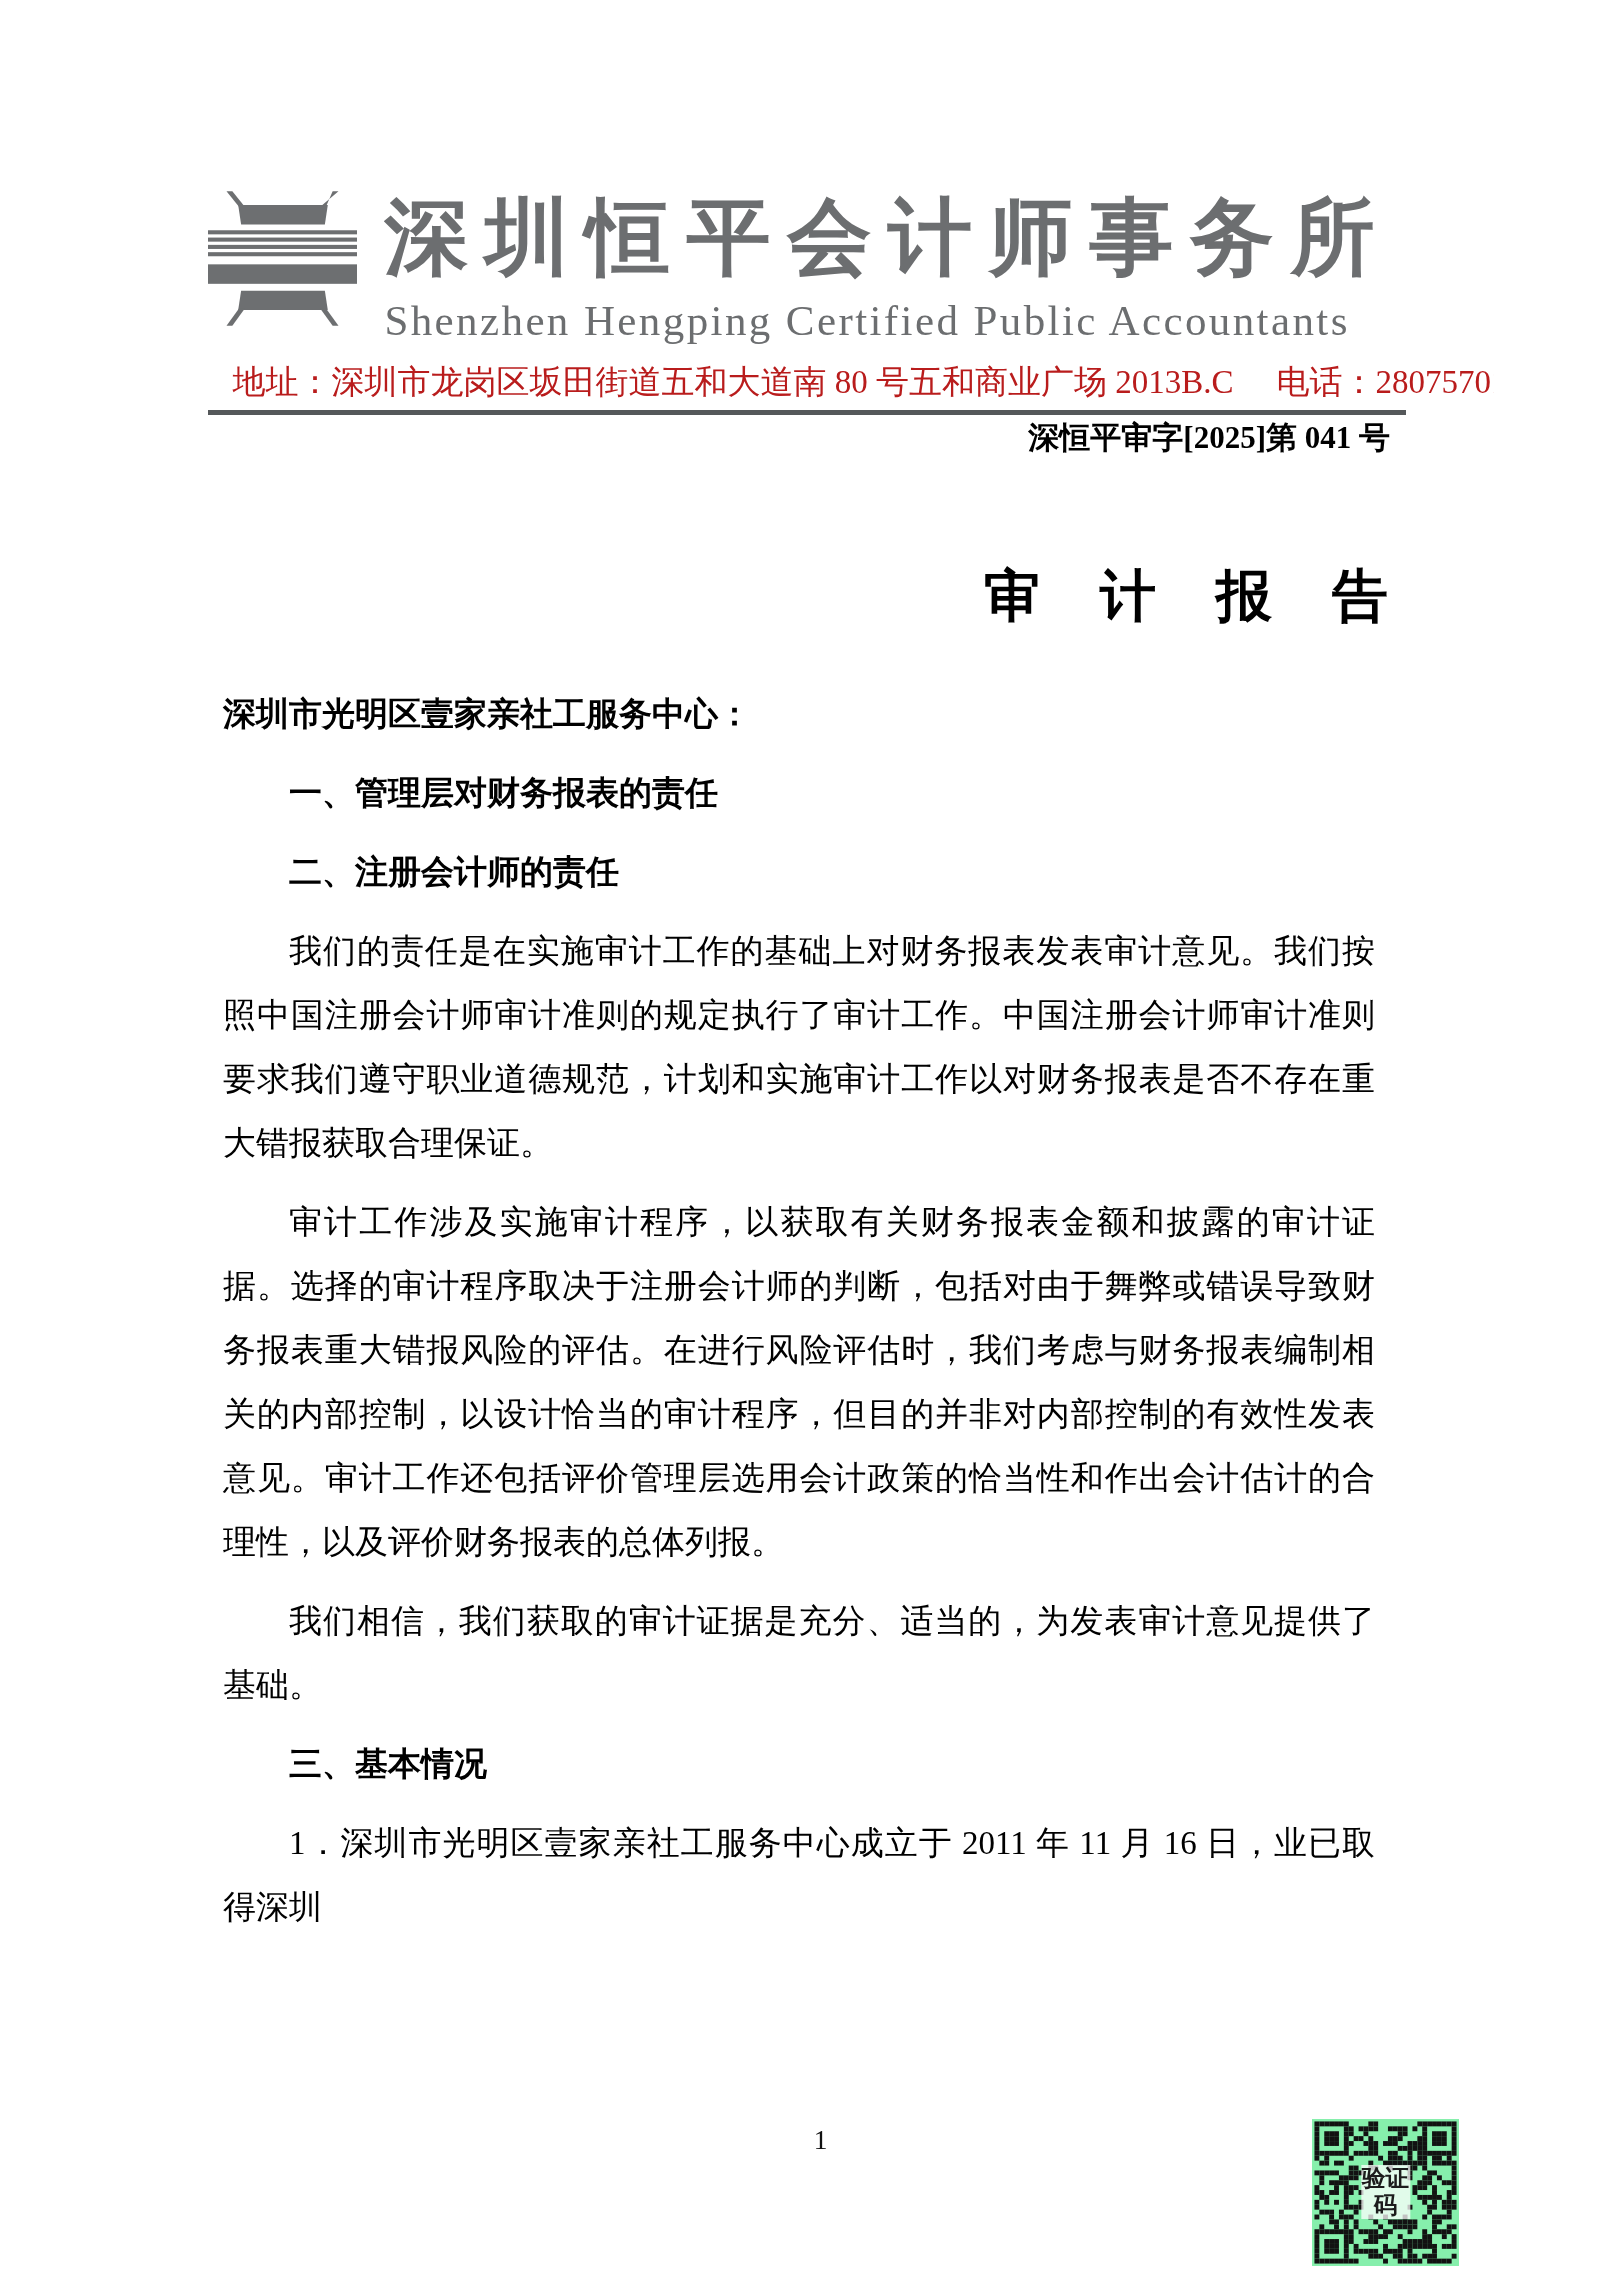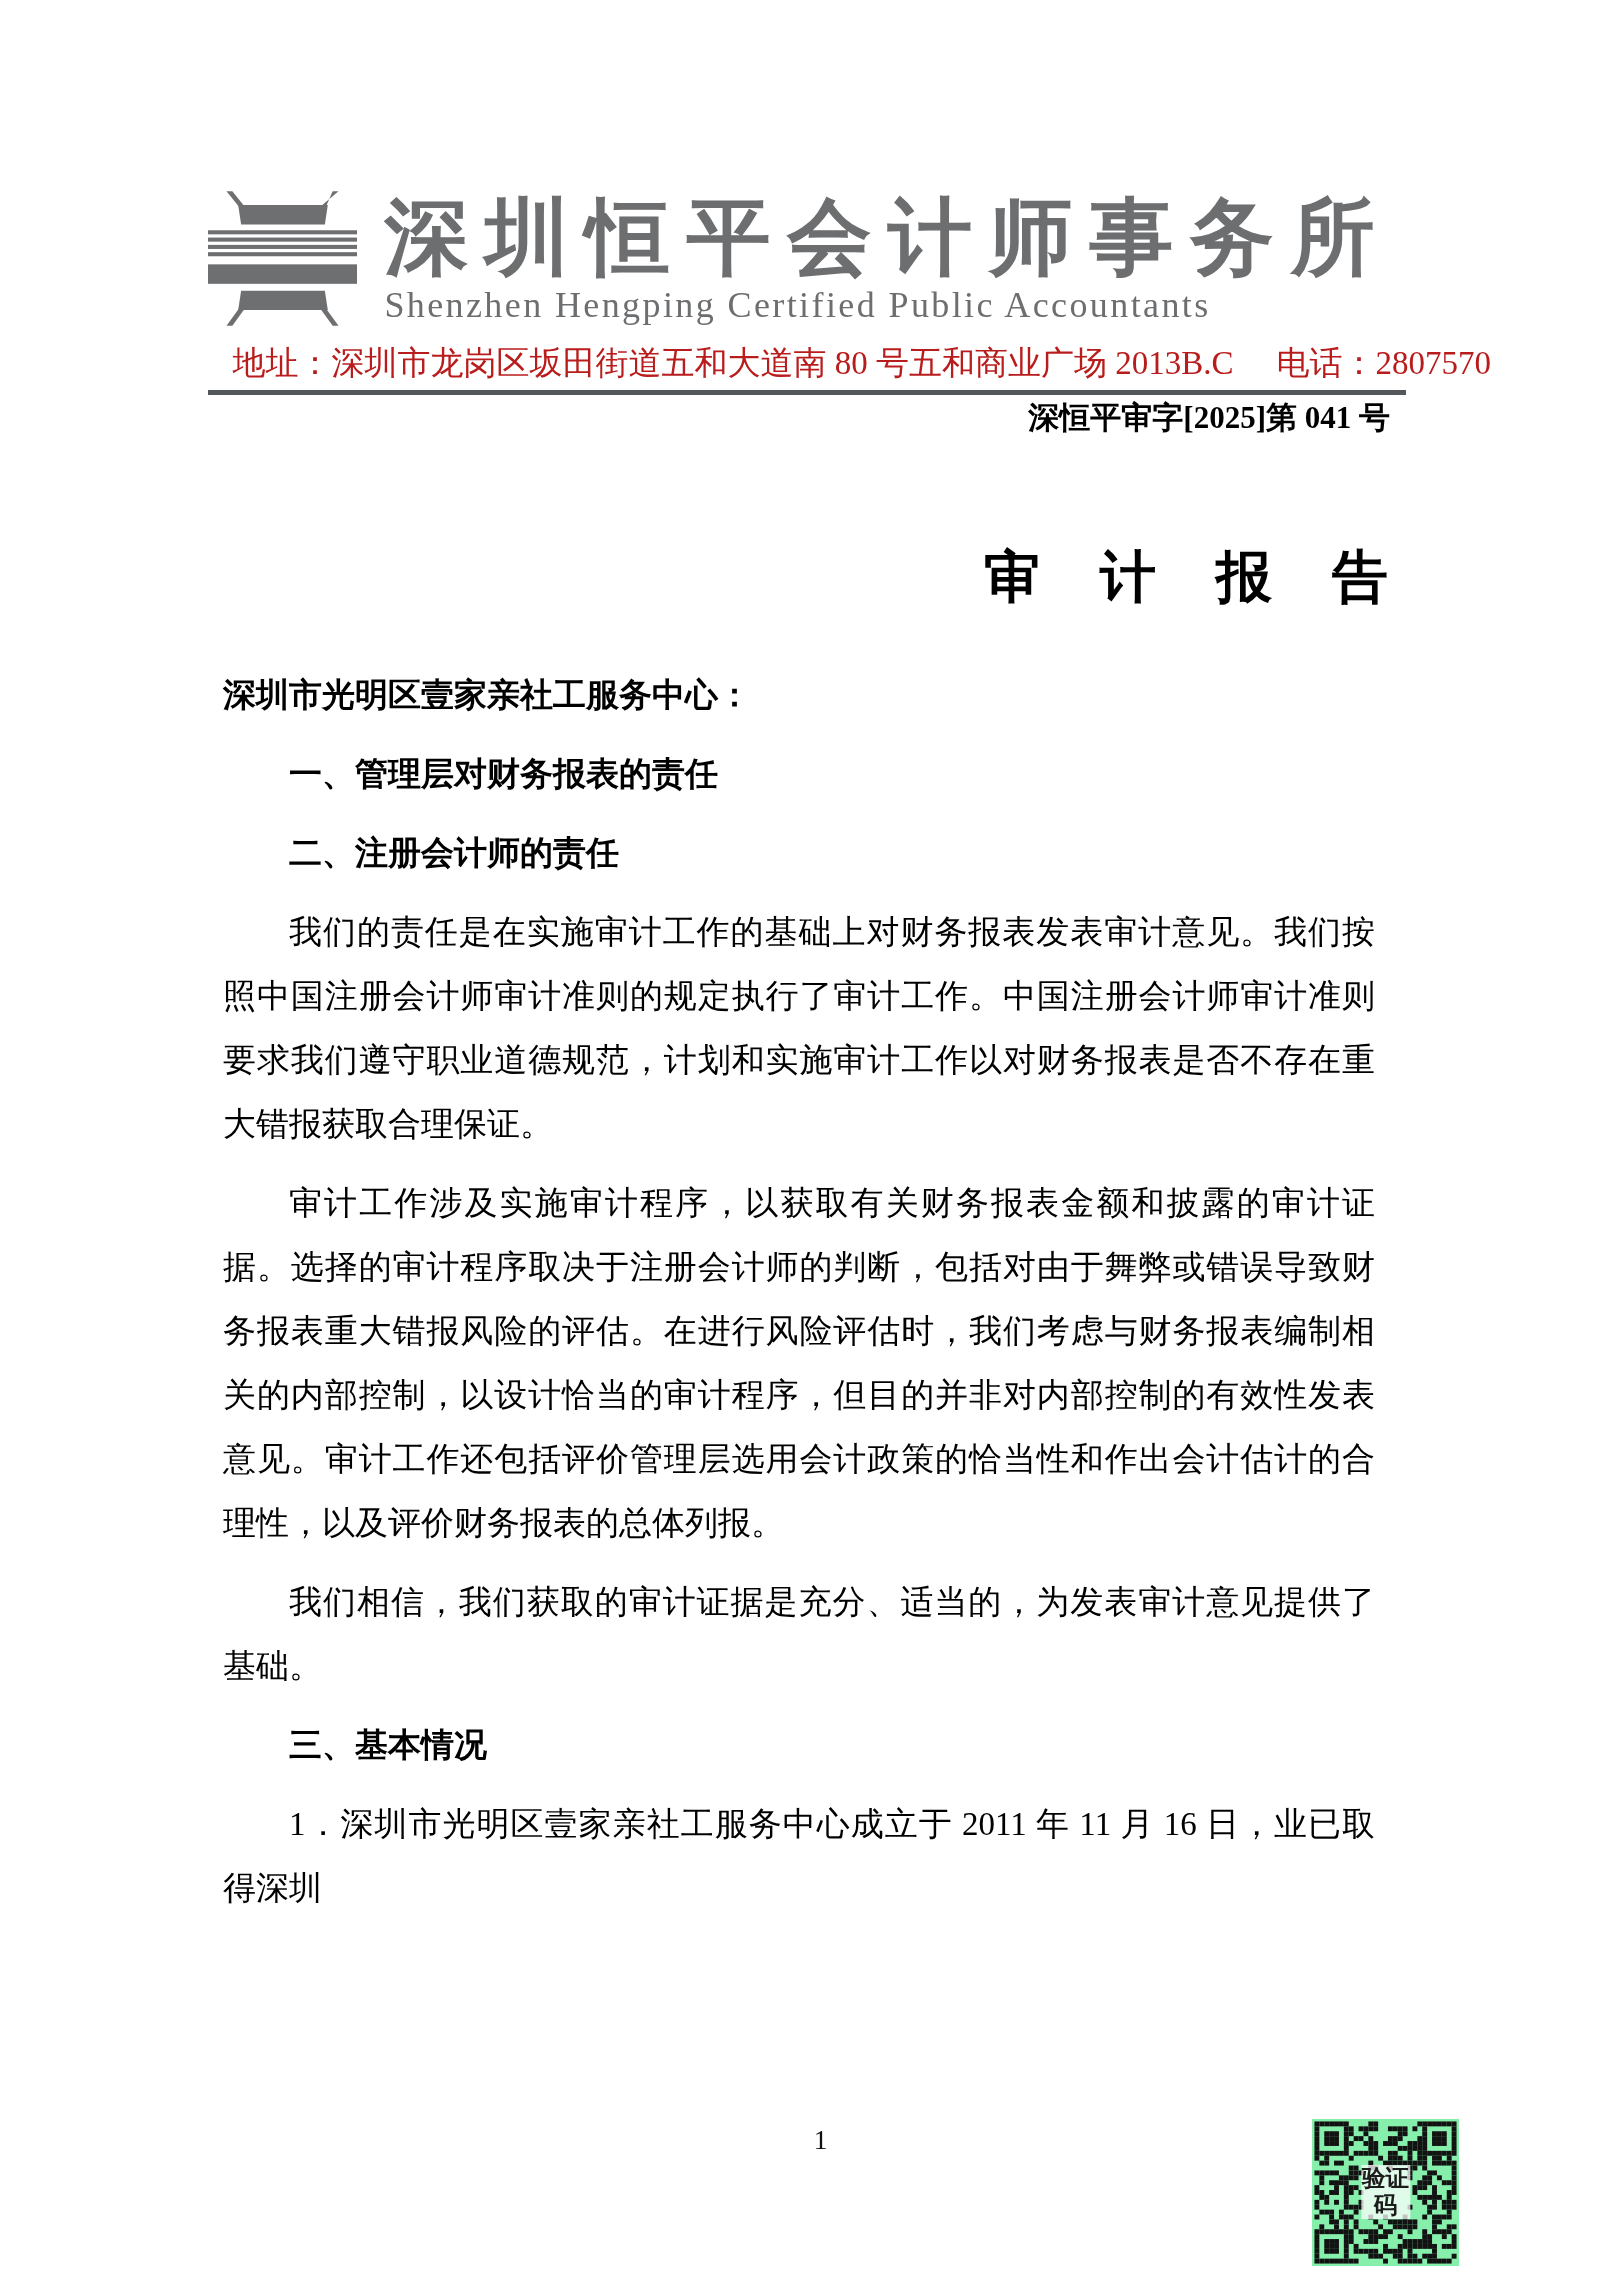--- a/index.html
+++ b/index.html
@@ -18,22 +18,22 @@
   .logo-wrap{flex:0 0 auto;width:149px;height:135px;}
   .names{margin-left:27.4px;flex:1 1 auto;}
   .company-cn{
     font-size:84px;line-height:1.12;
     letter-spacing:16.7px;
     color:#6c6e70;
     font-weight:600;
     white-space:nowrap;
   }
   .company-en{
-    margin-top:0px;
-    font-size:36px;line-height:1.12;
+    margin-top:12px;
+    font-size:43px;line-height:1.12;
     letter-spacing:2.4px;
     color:#6c6e70;
     white-space:nowrap;
   }
   .contact-row{
     width:1198px;
     margin-top:15.7px;
     padding:0 0 5.9px 24.5px;
     box-sizing:border-box;
     border-bottom:5.9px solid #55585a;

